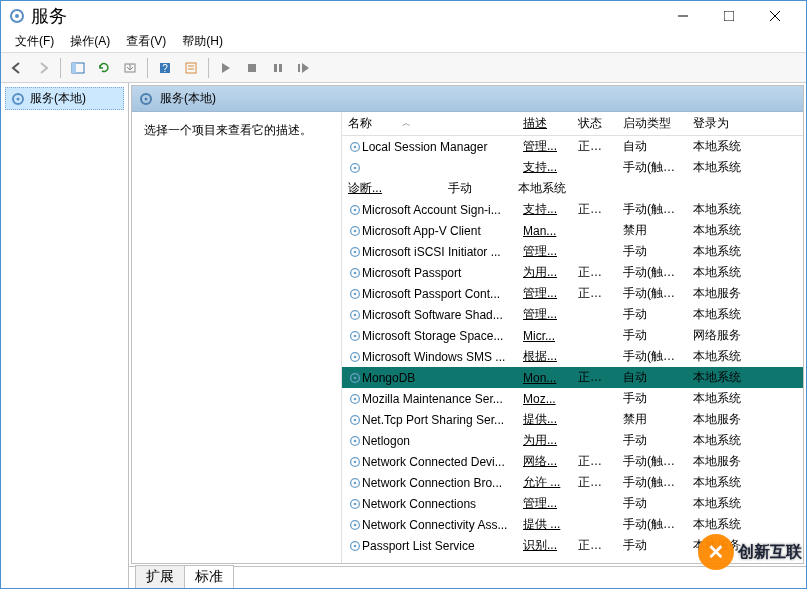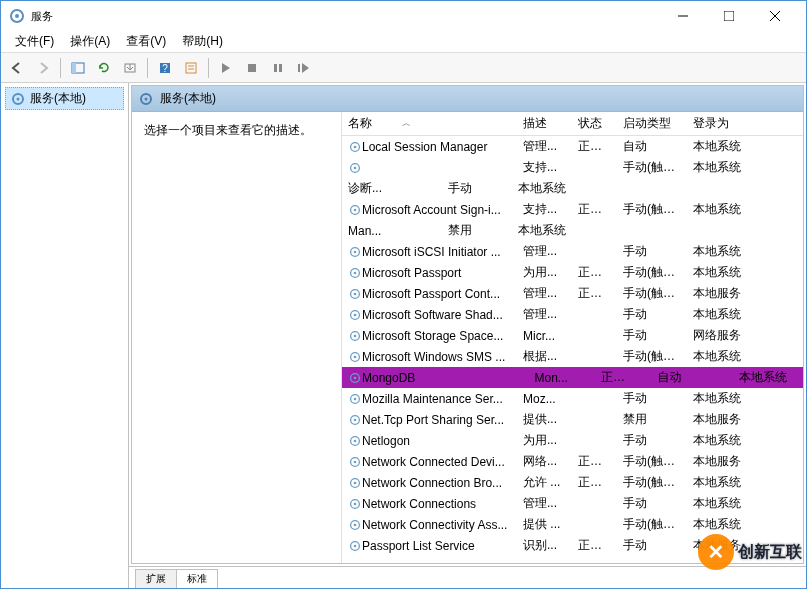--- a/index.html
+++ b/index.html
@@ -1,49 +1,49 @@
 <!DOCTYPE html>
 <html><head>
 <meta charset="utf-8">
 <style>
 * { margin: 0; padding: 0; box-sizing: border-box; }
 body { font-family: "Microsoft YaHei", "Segoe UI", sans-serif; font-size: 12px; background: #fff; color: #000; width: 807px; height: 589px; overflow: hidden; border: 1px solid #4a8fd2; position: relative; }
 .titlebar { height: 30px; display: flex; align-items: center; padding: 0 8px; background: #fff; }
 .titlebar-icon { width: 16px; height: 16px; margin-right: 6px; }
-.titlebar-text { flex: 1; font-size: 11px; }
+.titlebar-text { flex: 1; font-size: 18px; }
 .win-btns { display: flex; }
 .win-btn { width: 46px; height: 30px; display: flex; align-items: center; justify-content: center; cursor: pointer; }
 .menubar { height: 22px; display: flex; align-items: center; padding: 0 6px; gap: 0; border-bottom: 1px solid #ddd; }
 .menu-item { padding: 2px 8px; cursor: pointer; }
 .toolbar { height: 30px; display: flex; align-items: center; padding: 0 4px; gap: 2px; border-bottom: 1px solid #d0d0d0; background: #f7f7f7; }
 .tool-btn { width: 24px; height: 24px; display: flex; align-items: center; justify-content: center; cursor: pointer; border: 1px solid transparent; }
 .tool-sep { width: 1px; height: 20px; background: #c0c0c0; margin: 0 3px; }
 .main-area { display: flex; height: calc(100% - 82px); }
 .tree-panel { width: 128px; border-right: 1px solid #c0c0c0; padding: 4px; background: #fff; }
 .tree-node { display: flex; align-items: center; gap: 4px; padding: 2px 4px; background: #cce8ff; border: 1px dotted #7aa7d8; }
 .gear-icon { width: 16px; height: 16px; }
 .content-panel { flex: 1; display: flex; flex-direction: column; border: 1px solid #c0c0c0; margin: 2px; }
 .content-header { height: 26px; background: linear-gradient(#bfd7ec, #a7c5e0); display: flex; align-items: center; padding: 0 6px; gap: 6px; border-bottom: 1px solid #9fb8d0; }
 .content-body { flex: 1; display: flex; overflow: hidden; }
 .desc-panel { width: 210px; padding: 10px 12px; border-right: 1px solid #e0e0e0; }
 .list-wrap { flex: 1; position: relative; overflow: hidden; }
 .list-header { display: flex; height: 24px; background: #fff; border-bottom: 1px solid #e0e0e0; position: sticky; top: 0; }
 .list-header .col { padding: 4px 6px; border-right: 1px solid transparent; display: flex; align-items: center; }
 .list-scroll { overflow-y: scroll; height: calc(100% - 24px); }
 .list-row { display: flex; height: 21px; align-items: center; }
-.list-row.highlight { background: #a21caf; justify-content: space-between; }
+.list-row.highlight { background: #0f766e; }
 .list-row .col { padding: 2px 6px; white-space: nowrap; overflow: hidden; text-overflow: ellipsis; }
 .col-name { width: 175px; display: flex; align-items: center; }
-.col-desc { width: 55px; }
+.col-desc { width: 55px; text-decoration: underline; }
 .col-status { width: 45px; }
 .col-startup { width: 70px; }
 .col-logon { width: 70px; }
 .sort-arrow { font-size: 9px; color: #666; margin-left: 30px; }
 .tabs-row { height: 22px; display: flex; align-items: flex-end; border-top: 1px solid #c0c0c0; padding: 0 6px; background: #fff; }
-.tab { padding: 2px 10px; border: 1px solid #c0c0c0; border-bottom: none; background: #f0f0f0; font-size: 10px; cursor: pointer; margin-right: -1px; }
+.tab { padding: 2px 10px; border: 1px solid #c0c0c0; border-bottom: none; background: #f0f0f0; font-size: 14px; cursor: pointer; margin-right: -1px; }
 .tab.active { background: #fff; }
 .watermark { position: absolute; right: 4px; bottom: 18px; opacity: 0.95; display: flex; align-items: center; gap: 4px; }
 .watermark-badge { width: 36px; height: 36px; border-radius: 50%; background: #ff8a00; display: flex; align-items: center; justify-content: center; color: #fff; font-weight: bold; font-size: 20px; }
 .watermark-text { font-size: 16px; color: #0f172a; font-weight: bold; text-shadow: 0 0 3px rgba(0,0,0,.5); }
 </style>
 </head>
 <body>
 
 <div class="titlebar">
   <svg class="titlebar-icon" viewBox="0 0 16 16">
@@ -229,20 +229,27 @@
                     <circle cx="8" cy="8" r="1.5" fill="#6a9fc8"></circle>
                   </svg>
                   <span>Microsoft Account Sign-i...</span>
                 </div>
                 <div class="col col-desc">支持...</div>
                 <div class="col col-status">正在...</div>
                 <div class="col col-startup">手动(触发...</div>
                 <div class="col col-logon">本地系统</div>
               </div>
               <div class="list-row">
+                <div class="col col-name">
+                  <svg width="14" height="14" viewBox="0 0 16 16">
+                    <circle cx="8" cy="8" r="5" fill="none" stroke="#6a9fc8" stroke-width="1.5"></circle>
+                    <circle cx="8" cy="8" r="1.5" fill="#6a9fc8"></circle>
+                  </svg>
+                  <span>Microsoft App-V Client</span>
+                </div>
                 <div class="col col-desc">Man...</div>
                 <div class="col col-status"></div>
                 <div class="col col-startup">禁用</div>
                 <div class="col col-logon">本地系统</div>
               </div>
               <div class="list-row">
                 <div class="col col-name">
                   <svg width="14" height="14" viewBox="0 0 16 16">
                     <circle cx="8" cy="8" r="5" fill="none" stroke="#6a9fc8" stroke-width="1.5"></circle>
                     <circle cx="8" cy="8" r="1.5" fill="#6a9fc8"></circle>

